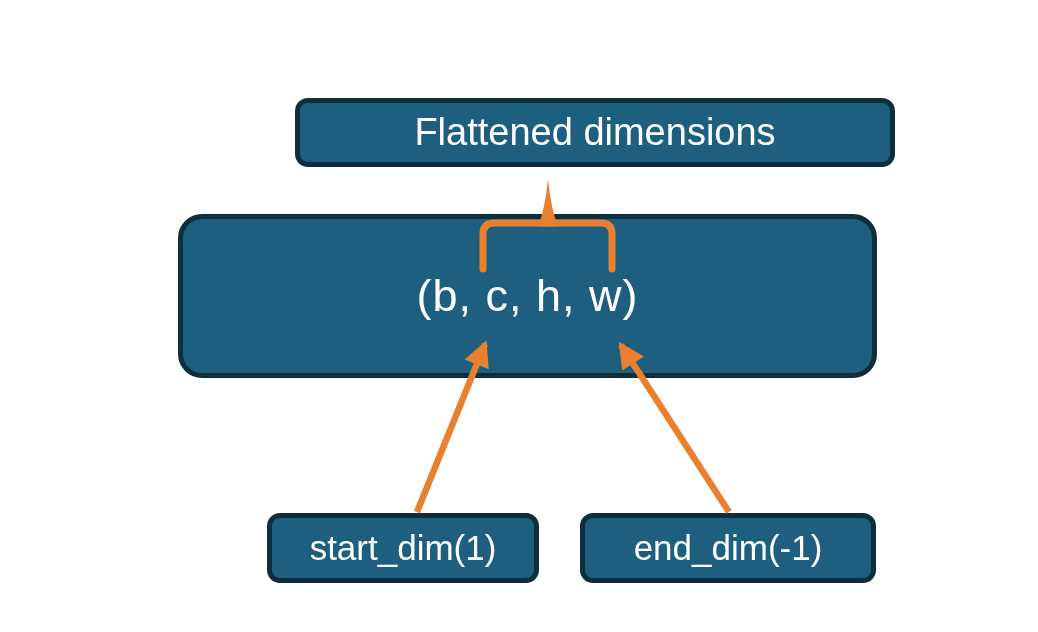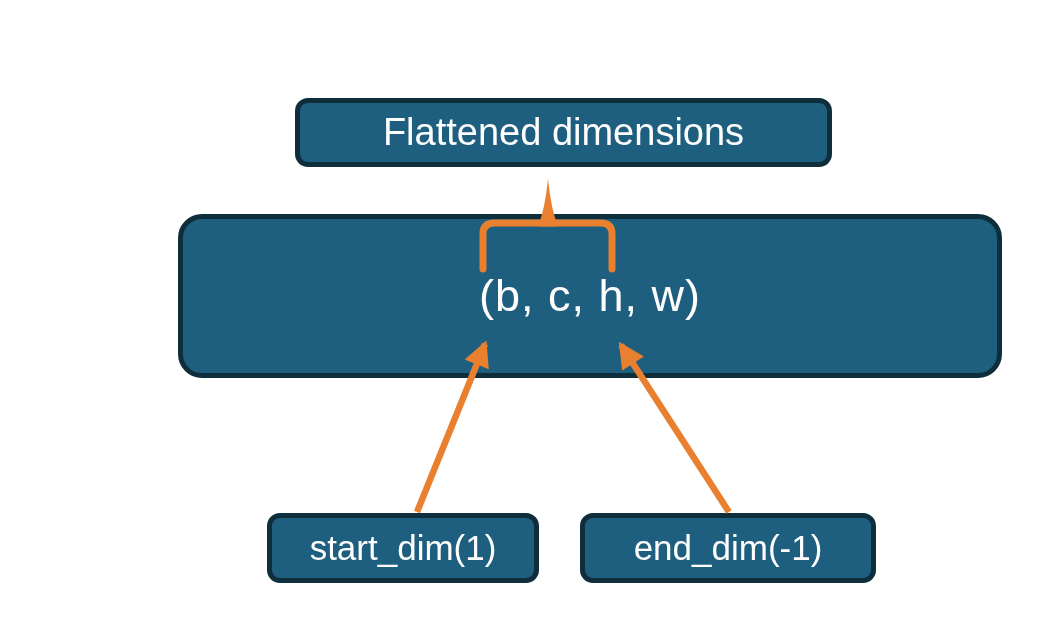--- a/index.html
+++ b/index.html
@@ -21,27 +21,27 @@
     background: #1e5e7e;
     border: 5px solid #0f2e3c;
     color: #fdfdfd;
     display: flex;
     align-items: center;
     justify-content: center;
     white-space: nowrap;
   }
   .node-title {
     left: 295px; top: 98px;
-    width: 537px; height: 69px;
+    width: 600px; height: 69px;
     border-radius: 13px;
     font-size: 38px;
   }
   .node-tensor {
     left: 178px; top: 214px;
-    width: 824px; height: 164px;
+    width: 699px; height: 164px;
     border-radius: 24px;
     font-size: 45px;
     letter-spacing: 1px;
   }
   .node-start {
     left: 267px; top: 513px;
     width: 272px; height: 70px;
     border-radius: 13px;
     font-size: 35px;
   }

